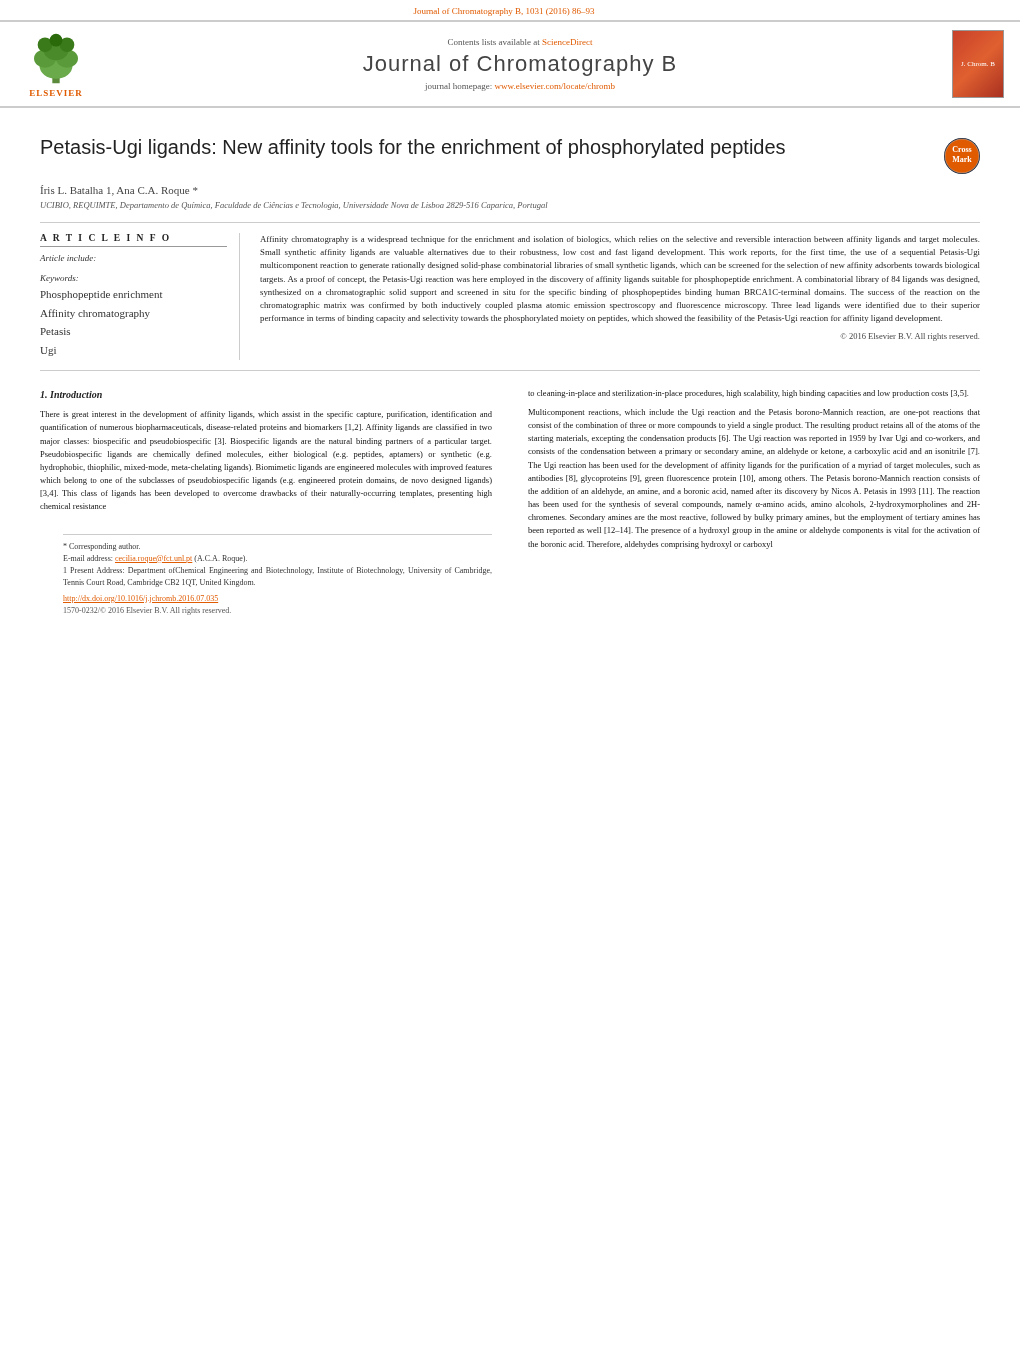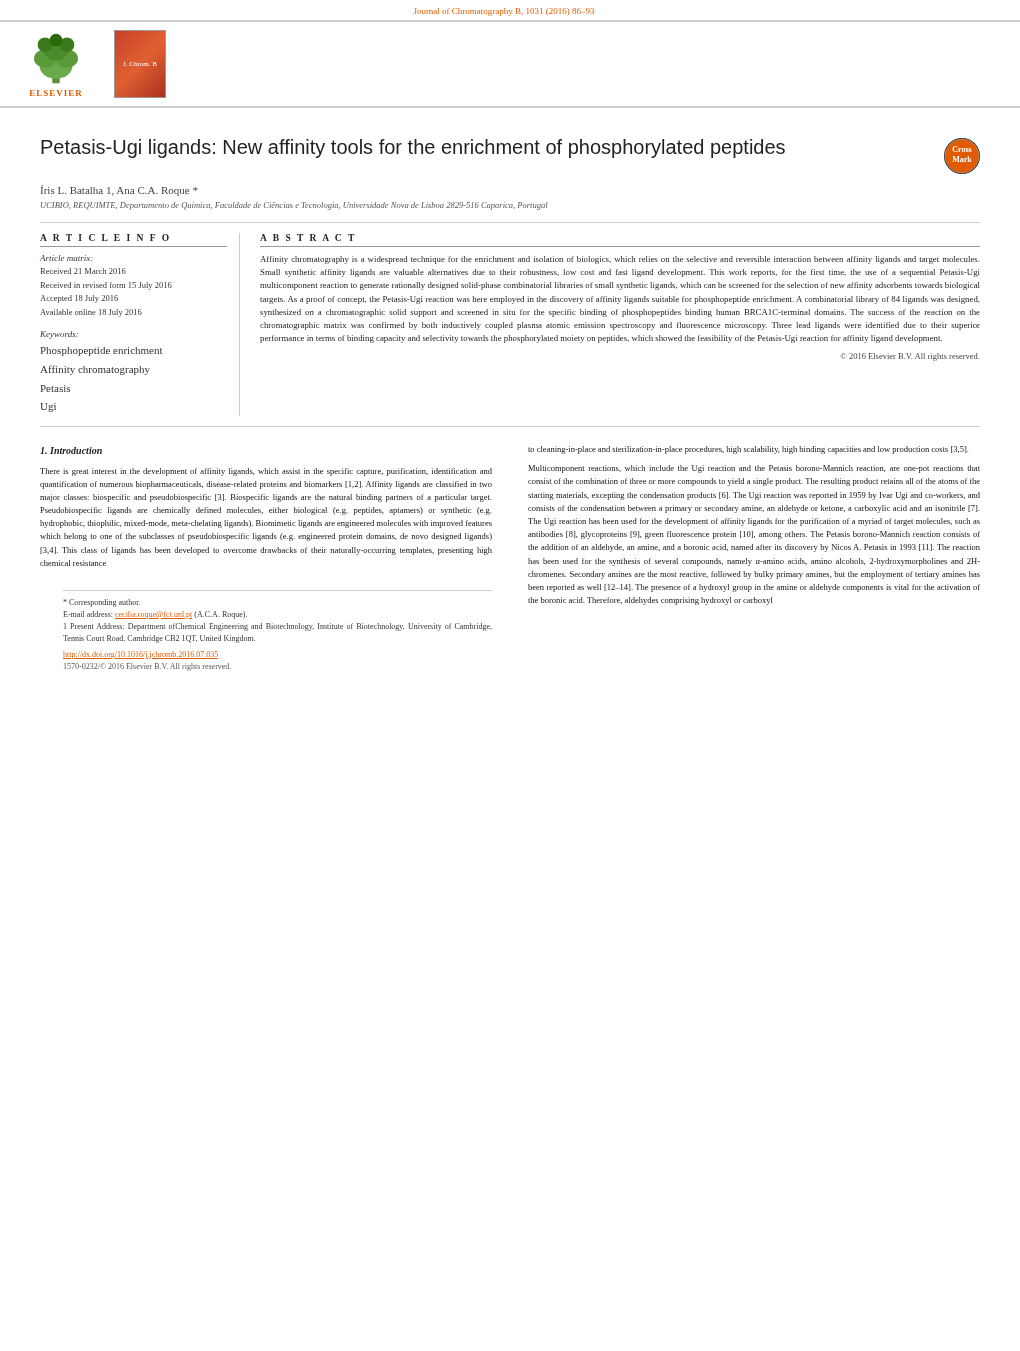--- a/index.html
+++ b/index.html
@@ -280,20 +280,31 @@
         <ellipse cx="18" cy="30" rx="12" ry="10" fill="#5a9a3a"></ellipse>
         <ellipse cx="42" cy="30" rx="12" ry="10" fill="#5a9a3a"></ellipse>
         <ellipse cx="30" cy="20" rx="14" ry="12" fill="#4a8a2a"></ellipse>
         <circle cx="18" cy="15" r="8" fill="#3a7a1a"></circle>
         <circle cx="42" cy="15" r="8" fill="#3a7a1a"></circle>
         <circle cx="30" cy="10" r="7" fill="#2a6a0a"></circle>
       </svg>
       <div class="elsevier-text">ELSEVIER</div>
     </div>
 
+    <div class="journal-title-block">
+      <div class="sciencedirect-link">
+        <span>Contents lists available at</span>
+        <a href="#">ScienceDirect</a>
+      </div>
+      <div class="journal-name">Journal of Chromatography B</div>
+      <div class="journal-homepage">
+        <span>journal homepage:</span>
+        <a href="#">www.elsevier.com/locate/chromb</a>
+      </div>
+    </div>
 
     <div class="journal-cover-img">
       <div class="cover-placeholder">
         <span>J. Chrom. B</span>
       </div>
     </div>
   </div>
 
   <div class="article-content">
 
@@ -314,41 +325,34 @@
           </svg>
         </div>
       </div>
     </div>
 
     <div class="two-col-section">
 
       <div class="article-info-col">
         <div class="section-label">A R T I C L E   I N F O</div>
 
-        <div class="info-subsection-label">Article matrix:</div>
-        <div class="info-dates">
-          <div>Received 21 March 2016</div>
-          <div>Received in revised form 15 July 2016</div>
-          <div>Accepted 18 July 2016</div>
-          <div>Available online 18 July 2016</div>
-        </div>
+        <div class="info-subsection-label">Article include:</div>
 
         <div style="margin-top: 10px;">
           <div class="info-subsection-label">Keywords:</div>
           <div class="keywords-list">
             <div>Phosphopeptide enrichment</div>
             <div>Affinity chromatography</div>
             <div>Petasis</div>
             <div>Ugi</div>
           </div>
         </div>
       </div>
 
       <div class="abstract-col">
-        <div class="section-label">A B S T R A C T</div>
         <div class="abstract-text">
           <p>Affinity chromatography is a widespread technique for the enrichment and isolation of biologics, which relies on the selective and reversible interaction between affinity ligands and target molecules. Small synthetic affinity ligands are valuable alternatives due to their robustness, low cost and fast ligand development. This work reports, for the first time, the use of a sequential Petasis-Ugi multicomponent reaction to generate rationally designed solid-phase combinatorial libraries of small synthetic ligands, which can be screened for the selection of new affinity adsorbents towards biological targets. As a proof of concept, the Petasis-Ugi reaction was here employed in the discovery of affinity ligands suitable for phosphopeptide enrichment. A combinatorial library of 84 ligands was designed, synthesized on a chromatographic solid support and screened in situ for the specific binding of phosphopeptides binding human BRCA1C-terminal domains. The success of the reaction on the chromatographic matrix was confirmed by both inductively coupled plasma atomic emission spectroscopy and fluorescence microscopy. Three lead ligands were identified due to their superior performance in terms of binding capacity and selectivity towards the phosphorylated moiety on peptides, which showed the feasibility of the Petasis-Ugi reaction for affinity ligand development.</p>
         </div>
         <div class="copyright-line">© 2016 Elsevier B.V. All rights reserved.</div>
       </div>
     </div>
 
     <div class="body-two-col">
 
       <div class="body-col">

